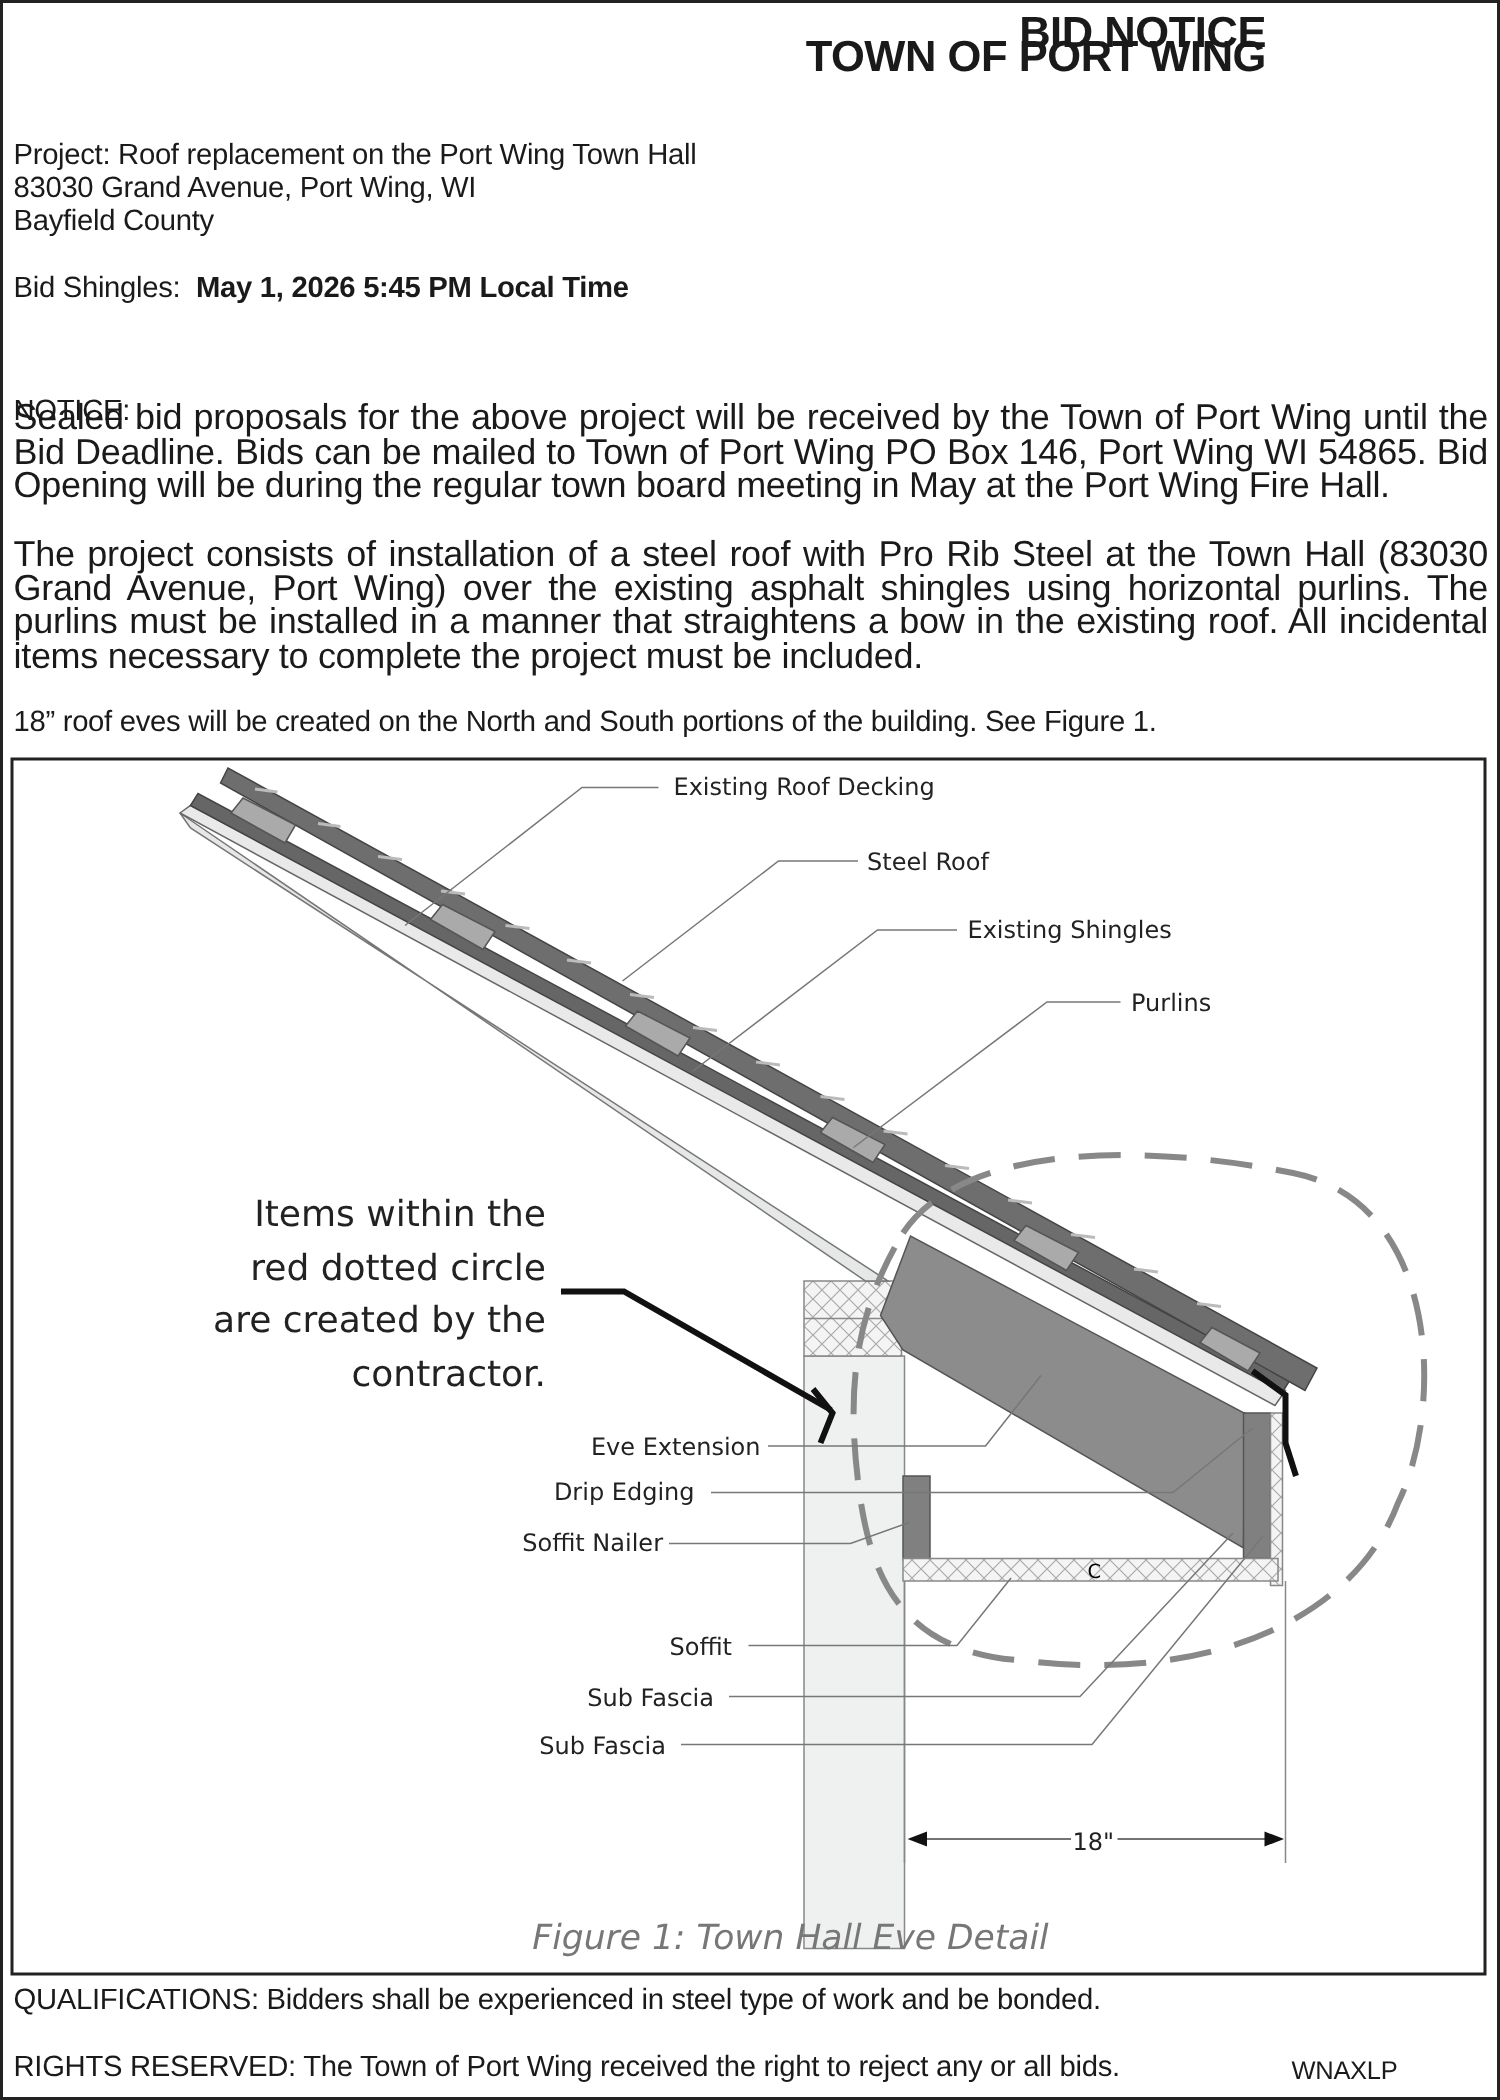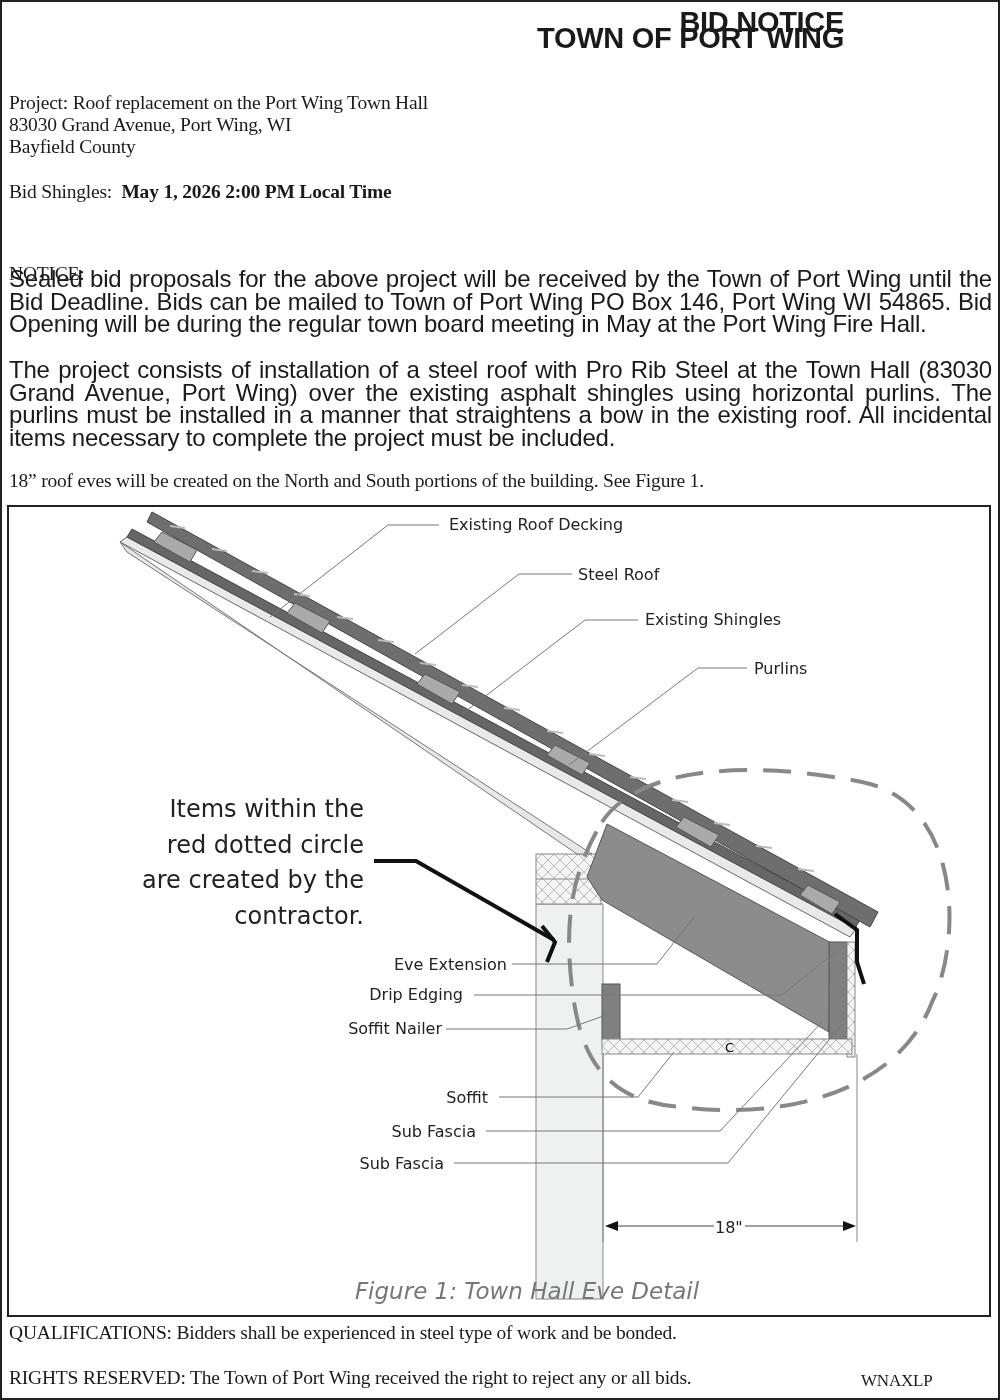--- a/index.html
+++ b/index.html
@@ -1,20 +1,20 @@
 <!DOCTYPE html>
 <html><head>
 <meta charset="utf-8">
 <style>
   html, body { margin:0; padding:0; background:#fff; }
   body { width:1000px; height:1400px; position:relative; overflow:hidden; font-family:"Liberation Sans", sans-serif; color:#1a1a1a; }
   .page { position:absolute; left:0; top:0; width:996px; height:1396px; border:2px solid #222; }
   .title { position:absolute; left:0; width:844px; text-align:right; font-weight:bold; font-size:29px; line-height:32px; letter-spacing:-0.3px; }
   .t1 { top:6px; } .t2 { top:22px; }
-  .txt { position:absolute; left:9px; font-size:19.5px; line-height:22.5px; white-space:nowrap; letter-spacing:-0.2px;font-family:Liberation Serif, serif; }
+  .txt { position:absolute; left:9px; font-size:19.5px; line-height:22.5px; white-space:nowrap; letter-spacing:-0.2px; }
   .para { position:absolute; left:9px; width:983px; font-size:24px; line-height:22.7px; text-align:justify; letter-spacing:-0.2px; }
   .bold { font-weight:bold; }
   .figbox { position:absolute; left:7px; top:505px; width:980px; height:808px; border:2px solid #222; }
   svg text { font-family:"DejaVu Sans", sans-serif; }
   .lbl { font-size:16px; fill:#222; }
   .caption { font-family:"DejaVu Sans", sans-serif; font-style:italic; fill:#777; font-size:23px; }
   .note { font-family:"DejaVu Sans", sans-serif; font-size:24px; fill:#222; }
 </style>
 </head>
 <body>
@@ -23,21 +23,21 @@
 
 <div class="title t1">BID NOTICE</div>
 <div class="title t2">TOWN OF PORT WING</div>
 
 <div class="txt" style="top:92px;">Project: Roof replacement on the Port Wing Town Hall</div>
 <div class="txt" style="top:114px;">83030 Grand Avenue, Port Wing, WI</div>
 <div class="txt" style="top:136px;">Bayfield County</div>
 
 <div class="txt" style="top:181px;">
   <span>Bid Shingles:</span>&nbsp;
-  <span class="bold">May 1, 2026 2:00 PM Local Time</span>
+  <span class="bold">May 1, 2026 5:45 PM Local Time</span>
 </div>
 
 <div class="txt" style="top:227px;margin-top:36px;">NOTICE:</div>
 
 <div class="para" style="top:268px;">Sealed bid proposals for the above project will be received by the Town of Port Wing until the Bid Deadline.  Bids can be mailed to Town of Port Wing PO Box 146, Port Wing WI 54865.  Bid Opening will be during the regular town board meeting in May at the Port Wing Fire Hall.</div>
 <div class="para" style="top:359px;">The project consists of installation of a steel roof with Pro Rib Steel at the Town Hall (83030 Grand Avenue, Port Wing) over the existing asphalt shingles using horizontal purlins.  The purlins must be installed in a manner that straightens a bow in the existing roof.  All incidental items necessary to complete the project must be included.</div>
 <div class="txt" style="top:470px;">18” roof eves will be created on the North and South portions of the building. See Figure 1.</div>
 
 <div class="figbox">
   <svg width="980" height="808" viewBox="7 505 980 808">

